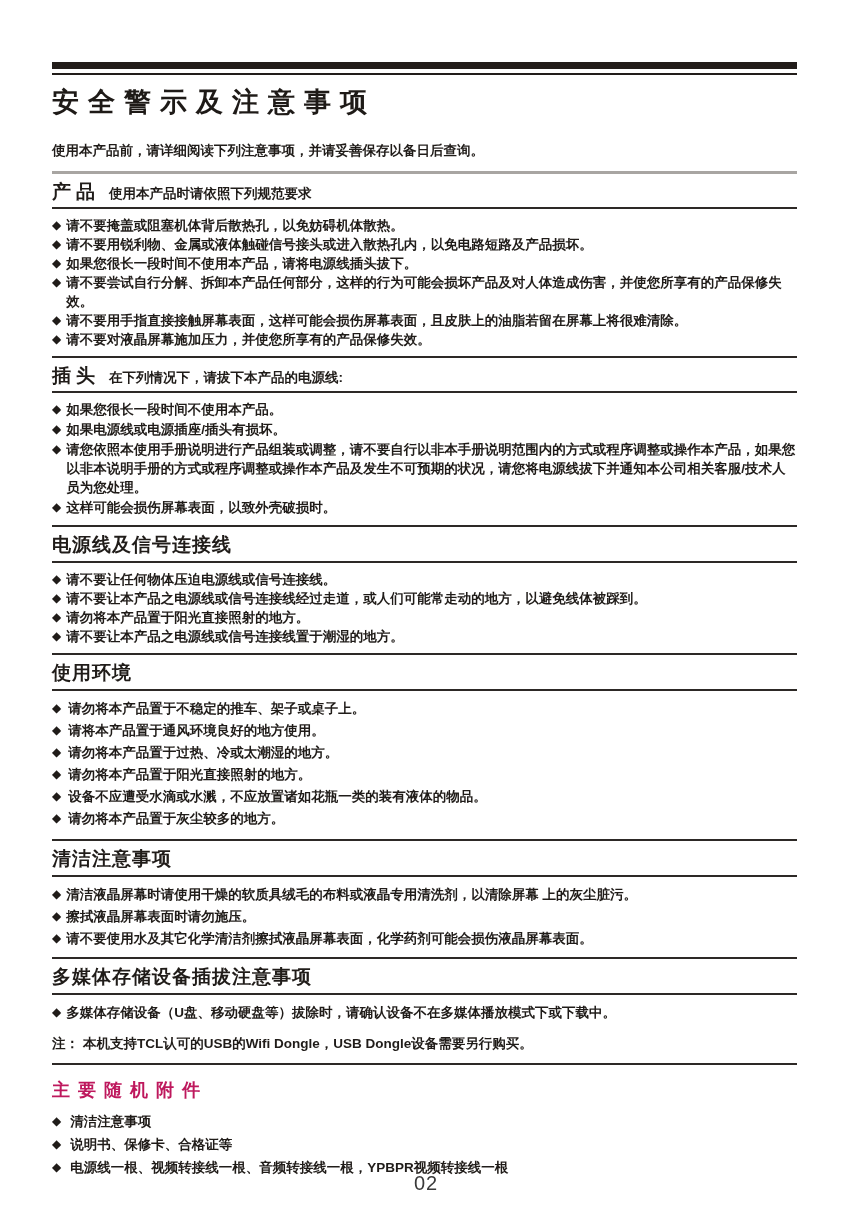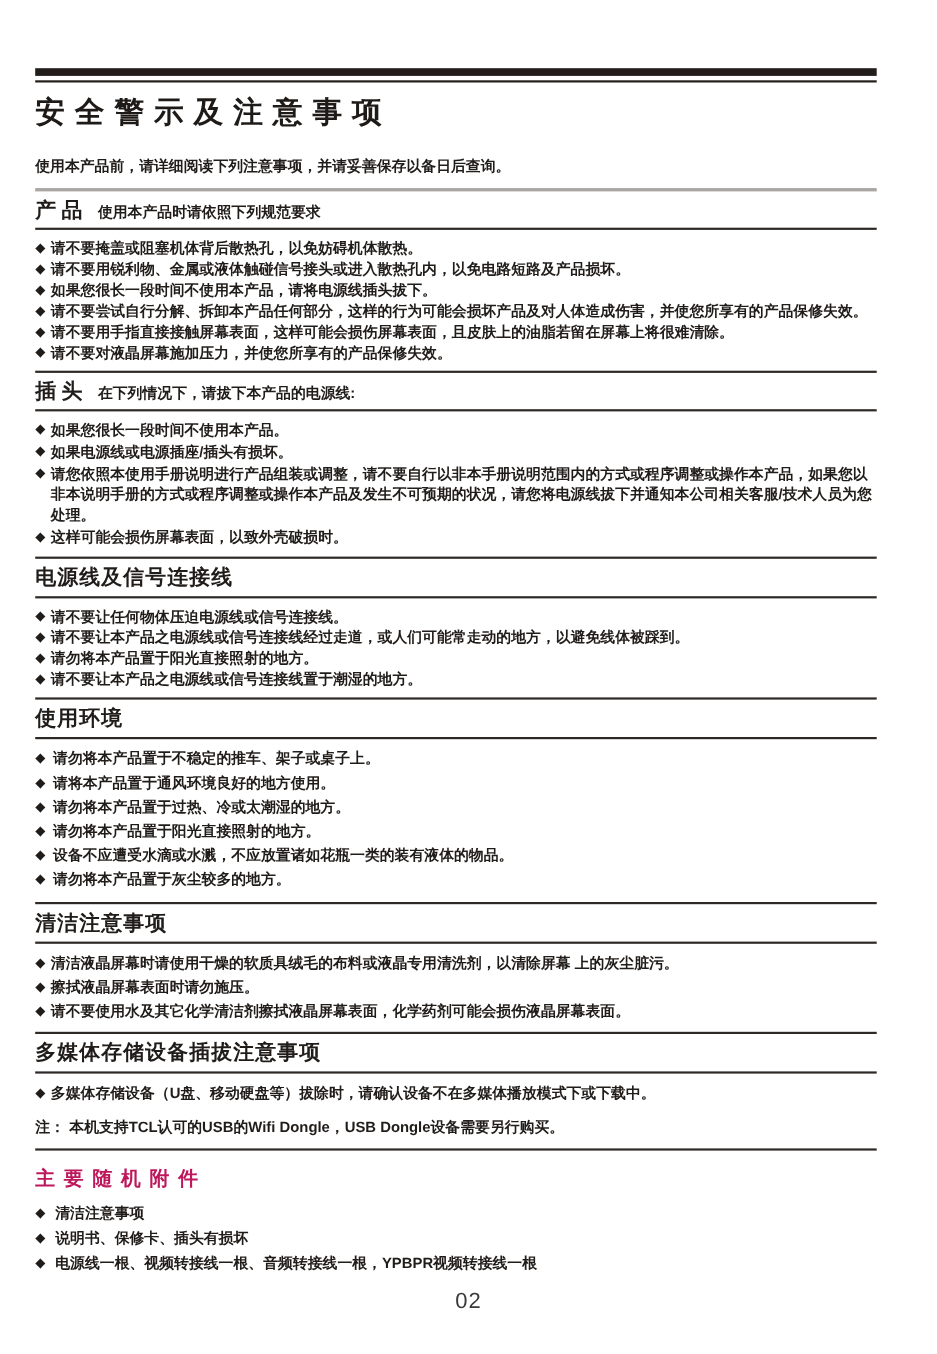--- a/index.html
+++ b/index.html
@@ -8,21 +8,21 @@
     background: #ffffff;
     font-family: "Liberation Sans", "DejaVu Sans", sans-serif;
     color: #201c19;
     position: relative;
     overflow: hidden;
   }
   .page {
     position: relative;
     box-sizing: border-box;
     width: 852px; height: 1231px;
-    padding: 62px 55px 0 32px;
+    padding: 62px 55px 0 52px;
   }
   
   .top-rule {
     border-top: 7px solid #221d1a;
     border-bottom: 2px solid #221d1a;
     height: 4px;
   }
   .doc-title {
     margin: 12px 0 0 0;
     font-size: 27px;
@@ -293,21 +293,21 @@
   <section class="acc">
     <div class="rule-dark"></div>
     <h2 class="acc-title">主要随机附件</h2>
     <ul class="bullets">
       <li class="bullet-row">
           <span class="bullet-mark">◆</span>
           <span class="txt">清洁注意事项</span>
         </li>
       <li class="bullet-row">
           <span class="bullet-mark">◆</span>
-          <span class="txt">说明书、保修卡、插头有损坏</span>
+          <span class="txt">说明书、保修卡、合格证等</span>
         </li>
       <li class="bullet-row">
           <span class="bullet-mark">◆</span>
           <span class="txt">电源线一根、视频转接线一根、音频转接线一根，YPBPR视频转接线一根</span>
         </li>
     </ul>
   </section>
 
   <div class="page-number">02</div>
 

